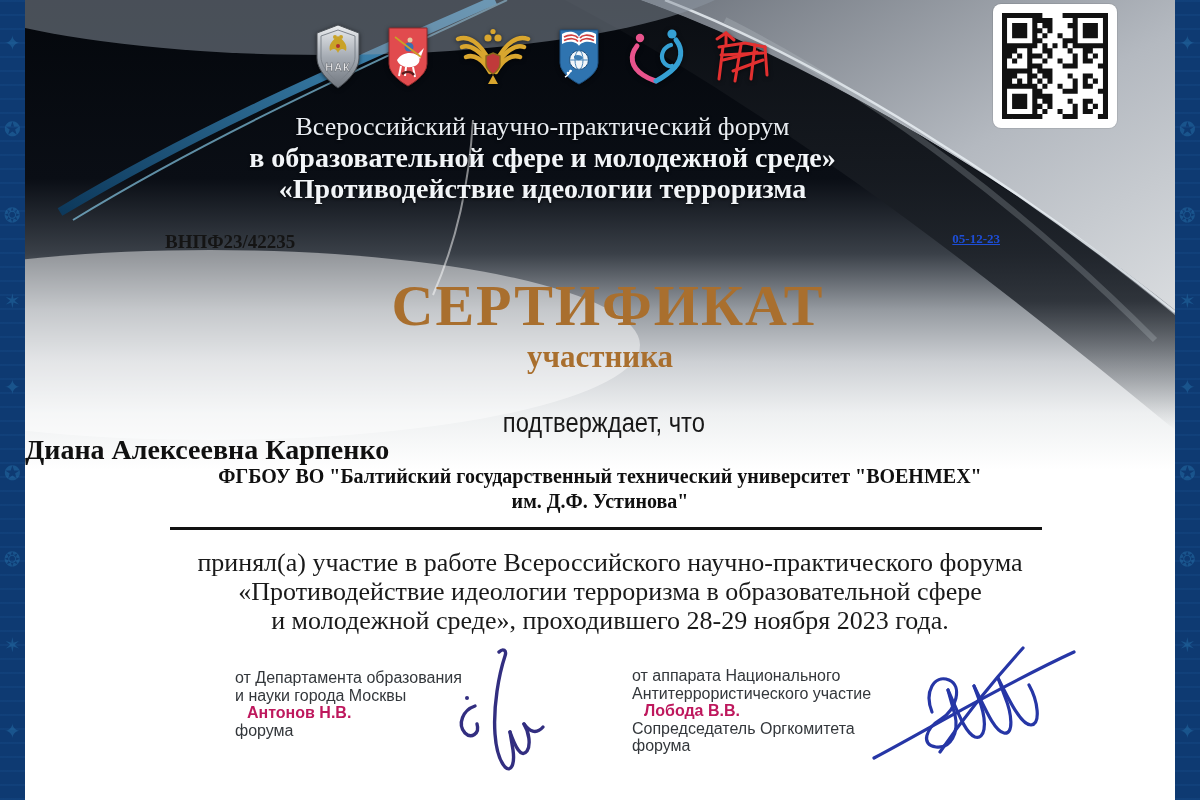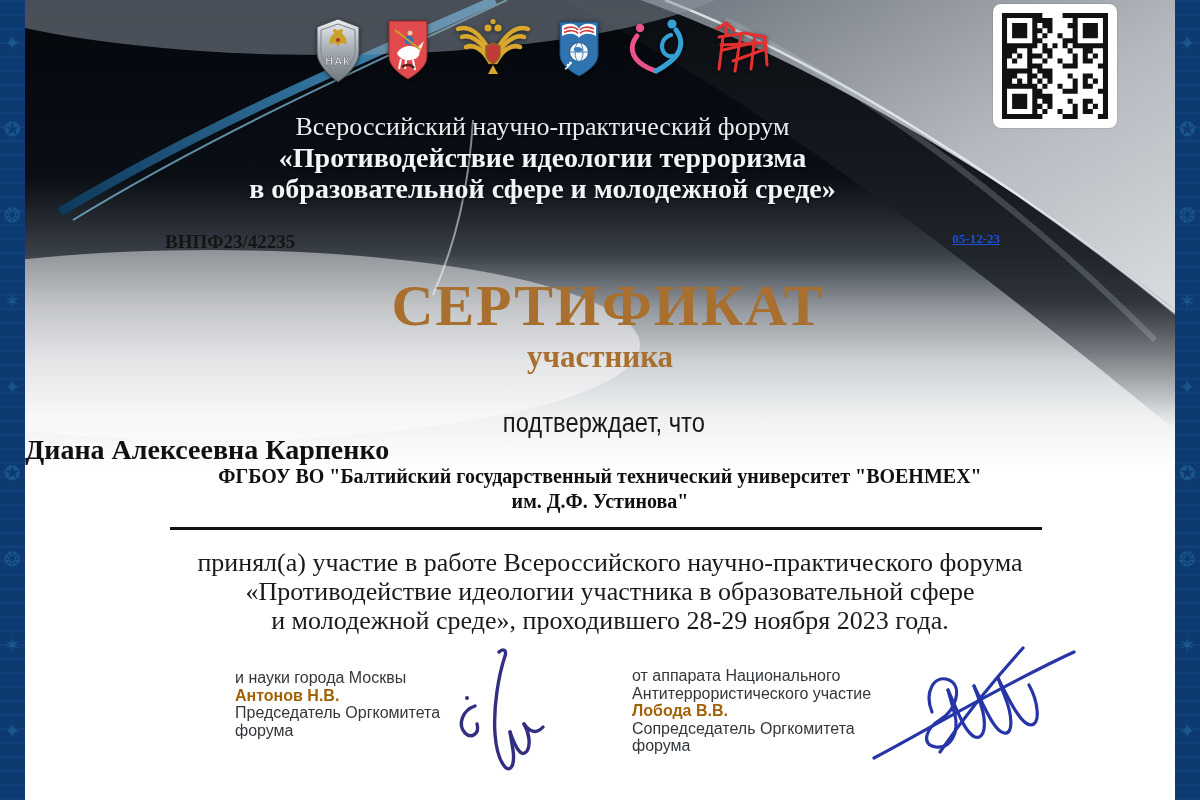--- a/index.html
+++ b/index.html
@@ -25,21 +25,21 @@
       var(--frame-blue,#0e3a72);}
   .edge-left{left:0;}
   .edge-right{right:0;}
   .edge span{display:block;text-align:center;color:var(--pattern-teal,#2d7fb8);
     opacity:.38;font-size:20px;line-height:86px;font-family:"DejaVu Sans",sans-serif;}
   
   .paper{position:absolute;left:25px;top:0;width:1150px;height:800px;background:var(--paper,#fff);}
   .wave{position:absolute;left:0;top:0;width:1150px;height:470px;}
   
   .top-block{position:absolute;left:0;top:18px;width:1035px;text-align:center;}
-  .emblems{display:flex;justify-content:center;align-items:flex-start;gap:26px;height:78px;}
+  .emblems{display:flex;justify-content:center;align-items:center;gap:26px;height:78px;}
   .emblems svg{display:block;filter:drop-shadow(0 1px 2px rgba(0,0,0,.55));}
   .forum-line{margin-top:16px;font-size:26px;color:#e9edf2;text-shadow:0 1px 3px rgba(0,0,0,.7);}
   .forum-title{font-size:28px;font-weight:bold;line-height:31px;color:var(--title-white,#f2f5f8);
     text-shadow:0 1px 3px rgba(0,0,0,.75);}
   .serial{position:absolute;left:140px;top:231px;font-size:19px;font-weight:bold;color:#141414;text-align:center;}
   .issue-date{position:absolute;right:175px;top:231px;font-size:13px;font-weight:bold;color:#1d4ed8;text-decoration:underline;}
   .cert-title{position:absolute;left:0;right:0;top:272px;text-align:center;
     font-size:58px;font-weight:bold;letter-spacing:2px;color:var(--accent-bronze,#a96f2e);padding-left:16px;}
   .cert-subtitle{position:absolute;left:0;right:0;top:339px;text-align:center;
     font-size:31px;font-weight:600;color:var(--accent-bronze,#a96f2e);}
@@ -50,21 +50,21 @@
     font-size:28px;font-weight:bold;color:#101010;}
   .organization{position:absolute;left:0;right:0;top:464px;text-align:center;}
   .organization div{display:inline-block;max-width:780px;font-size:20px;font-weight:bold;
     line-height:1.25;color:#101010;}
   .hrule{position:absolute;left:145px;top:527px;width:872px;height:3px;background:#121212;}
   .body-block{position:absolute;left:20px;right:0;top:548px;text-align:center;
     font-size:26px;line-height:29px;color:#1a1a1a;}
   
   .sig-text{position:absolute;font-family:"Liberation Sans",sans-serif;
     font-size:16px;line-height:17.5px;color:#33373b;}
-  .sig-text .sig-name{font-weight:bold;color:#a16207;}
+  .sig-text .sig-name{font-weight:bold;color:#be185d;margin-left:12px;}
   .sig-left-text{left:210px;top:669px;width:255px;}
   .sig-right-text{left:607px;top:667px;width:285px;}
   .sig-draw{position:absolute;}
   .sig-left-draw{left:428px;top:646px;}
   .sig-right-draw{left:845px;top:640px;}
   
   .qr-box{position:absolute;left:968px;top:4px;width:106px;height:106px;background:#fff;
     border-radius:8px;padding:9px;box-shadow:0 0 0 1px rgba(0,0,0,.08);}
 </style>
 </head>
@@ -216,22 +216,22 @@
             <path d="M30,16 L24,52"></path>
             <path d="M44,16 L40,50"></path>
             <path d="M54,18 L56,46"></path>
             <path d="M12,31 L46,23"></path>
             <path d="M22,42 L52,31"></path>
           </g>
         </svg>
       </div>
 
       <div class="forum-line">Всероссийский научно-практический форум</div>
+      <div class="forum-title">в образовательной сфере и молодежной среде»</div>
       <div class="forum-title">«Противодействие идеологии терроризма</div>
-      <div class="forum-title">в образовательной сфере и молодежной среде»</div>
     </div>
 
     <div class="qr-box">
       <svg id="qr" width="106" height="106" viewBox="0 0 105 105">
           <path d="M0,0h5v5h-5zM5,0h5v5h-5zM10,0h5v5h-5zM15,0h5v5h-5zM20,0h5v5h-5zM25,0h5v5h-5zM30,0h5v5h-5zM35,0h5v5h-5zM60,0h5v5h-5zM65,0h5v5h-5zM70,0h5v5h-5zM75,0h5v5h-5zM80,0h5v5h-5zM85,0h5v5h-5zM90,0h5v5h-5zM95,0h5v5h-5zM100,0h5v5h-5zM0,5h5v5h-5zM30,5h5v5h-5zM35,5h5v5h-5zM40,5h5v5h-5zM45,5h5v5h-5zM70,5h5v5h-5zM100,5h5v5h-5zM0,10h5v5h-5zM10,10h5v5h-5zM15,10h5v5h-5zM20,10h5v5h-5zM30,10h5v5h-5zM40,10h5v5h-5zM45,10h5v5h-5zM65,10h5v5h-5zM70,10h5v5h-5zM80,10h5v5h-5zM85,10h5v5h-5zM90,10h5v5h-5zM100,10h5v5h-5zM0,15h5v5h-5zM10,15h5v5h-5zM15,15h5v5h-5zM20,15h5v5h-5zM30,15h5v5h-5zM35,15h5v5h-5zM45,15h5v5h-5zM70,15h5v5h-5zM80,15h5v5h-5zM85,15h5v5h-5zM90,15h5v5h-5zM100,15h5v5h-5zM0,20h5v5h-5zM10,20h5v5h-5zM15,20h5v5h-5zM20,20h5v5h-5zM30,20h5v5h-5zM40,20h5v5h-5zM55,20h5v5h-5zM70,20h5v5h-5zM80,20h5v5h-5zM85,20h5v5h-5zM90,20h5v5h-5zM100,20h5v5h-5zM0,25h5v5h-5zM30,25h5v5h-5zM35,25h5v5h-5zM60,25h5v5h-5zM65,25h5v5h-5zM70,25h5v5h-5zM100,25h5v5h-5zM0,30h5v5h-5zM5,30h5v5h-5zM10,30h5v5h-5zM15,30h5v5h-5zM20,30h5v5h-5zM25,30h5v5h-5zM30,30h5v5h-5zM40,30h5v5h-5zM50,30h5v5h-5zM60,30h5v5h-5zM70,30h5v5h-5zM75,30h5v5h-5zM80,30h5v5h-5zM85,30h5v5h-5zM90,30h5v5h-5zM95,30h5v5h-5zM100,30h5v5h-5zM0,35h5v5h-5zM5,35h5v5h-5zM10,35h5v5h-5zM25,35h5v5h-5zM40,35h5v5h-5zM45,35h5v5h-5zM65,35h5v5h-5zM80,35h5v5h-5zM85,35h5v5h-5zM100,35h5v5h-5zM0,40h5v5h-5zM5,40h5v5h-5zM15,40h5v5h-5zM25,40h5v5h-5zM30,40h5v5h-5zM35,40h5v5h-5zM45,40h5v5h-5zM70,40h5v5h-5zM80,40h5v5h-5zM90,40h5v5h-5zM100,40h5v5h-5zM0,45h5v5h-5zM10,45h5v5h-5zM25,45h5v5h-5zM40,45h5v5h-5zM55,45h5v5h-5zM70,45h5v5h-5zM80,45h5v5h-5zM85,45h5v5h-5zM100,45h5v5h-5zM0,50h5v5h-5zM25,50h5v5h-5zM30,50h5v5h-5zM35,50h5v5h-5zM60,50h5v5h-5zM65,50h5v5h-5zM70,50h5v5h-5zM95,50h5v5h-5zM100,50h5v5h-5zM0,55h5v5h-5zM5,55h5v5h-5zM10,55h5v5h-5zM15,55h5v5h-5zM20,55h5v5h-5zM25,55h5v5h-5zM35,55h5v5h-5zM40,55h5v5h-5zM45,55h5v5h-5zM100,55h5v5h-5zM0,60h5v5h-5zM5,60h5v5h-5zM10,60h5v5h-5zM25,60h5v5h-5zM30,60h5v5h-5zM40,60h5v5h-5zM45,60h5v5h-5zM65,60h5v5h-5zM80,60h5v5h-5zM85,60h5v5h-5zM100,60h5v5h-5zM0,65h5v5h-5zM5,65h5v5h-5zM15,65h5v5h-5zM25,65h5v5h-5zM35,65h5v5h-5zM45,65h5v5h-5zM70,65h5v5h-5zM80,65h5v5h-5zM90,65h5v5h-5zM100,65h5v5h-5zM0,70h5v5h-5zM5,70h5v5h-5zM10,70h5v5h-5zM15,70h5v5h-5zM20,70h5v5h-5zM25,70h5v5h-5zM30,70h5v5h-5zM40,70h5v5h-5zM55,70h5v5h-5zM70,70h5v5h-5zM80,70h5v5h-5zM85,70h5v5h-5zM100,70h5v5h-5zM0,75h5v5h-5zM30,75h5v5h-5zM35,75h5v5h-5zM60,75h5v5h-5zM65,75h5v5h-5zM70,75h5v5h-5zM95,75h5v5h-5zM100,75h5v5h-5zM0,80h5v5h-5zM10,80h5v5h-5zM15,80h5v5h-5zM20,80h5v5h-5zM30,80h5v5h-5zM35,80h5v5h-5zM40,80h5v5h-5zM45,80h5v5h-5zM100,80h5v5h-5zM0,85h5v5h-5zM10,85h5v5h-5zM15,85h5v5h-5zM20,85h5v5h-5zM30,85h5v5h-5zM40,85h5v5h-5zM45,85h5v5h-5zM65,85h5v5h-5zM80,85h5v5h-5zM85,85h5v5h-5zM100,85h5v5h-5zM0,90h5v5h-5zM10,90h5v5h-5zM15,90h5v5h-5zM20,90h5v5h-5zM30,90h5v5h-5zM35,90h5v5h-5zM45,90h5v5h-5zM70,90h5v5h-5zM80,90h5v5h-5zM90,90h5v5h-5zM100,90h5v5h-5zM0,95h5v5h-5zM30,95h5v5h-5zM40,95h5v5h-5zM55,95h5v5h-5zM70,95h5v5h-5zM80,95h5v5h-5zM85,95h5v5h-5zM100,95h5v5h-5zM0,100h5v5h-5zM5,100h5v5h-5zM10,100h5v5h-5zM15,100h5v5h-5zM20,100h5v5h-5zM25,100h5v5h-5zM30,100h5v5h-5zM35,100h5v5h-5zM60,100h5v5h-5zM65,100h5v5h-5zM70,100h5v5h-5zM95,100h5v5h-5zM100,100h5v5h-5z" fill="#111"></path>
         </svg>
     </div>
 
     <div class="serial">ВНПФ23/42235</div>
     <div class="issue-date">05-12-23</div>
@@ -240,28 +240,28 @@
     <div class="cert-subtitle">участника</div>
 
     <div class="confirms"><span>подтверждает, что</span></div>
     <div class="recipient">Диана Алексеевна Карпенко</div>
     <div class="organization"><div>ФГБОУ ВО "Балтийский государственный технический университет "ВОЕНМЕХ" им. Д.Ф. Устинова"</div></div>
 
     <div class="hrule"></div>
 
     <div class="body-block">
       <div>принял(а) участие в работе Всероссийского научно-практического форума</div>
-      <div>«Противодействие идеологии участника в образовательной сфере</div>
+      <div>«Противодействие идеологии терроризма в образовательной сфере</div>
       <div>и молодежной среде», проходившего 28-29 ноября 2023 года.</div>
     </div>
 
     <div class="sig-text sig-left-text">
+      <div>от Департамента образования</div>
       <div>и науки города Москвы</div>
       <div class="sig-name">Антонов Н.В.</div>
-      <div>Председатель Оргкомитета</div>
       <div>форума</div>
     </div>
     <svg class="sig-draw sig-left-draw" width="95" height="140" viewBox="0 0 95 140">
       <g stroke="var(--sign-left,#322e80)" stroke-width="3.4" fill="none" stroke-linecap="round">
         <circle cx="14" cy="52" r="2" fill="var(--sign-left,#322e80)" stroke="none"></circle>
         <path d="M22,60 C10,64 4,78 12,87 C18,93 27,88 24,78"></path>
         <path d="M46,6 C50,2 54,4 52,10 C46,28 40,60 42,88 C43,102 46,114 52,121 C58,127 62,118 60,104 L57,86"></path>
         <path d="M57,86 C62,100 68,113 74,105 C78,99 76,86 71,78"></path>
         <path d="M71,78 C76,85 83,89 90,81"></path>
       </g>

